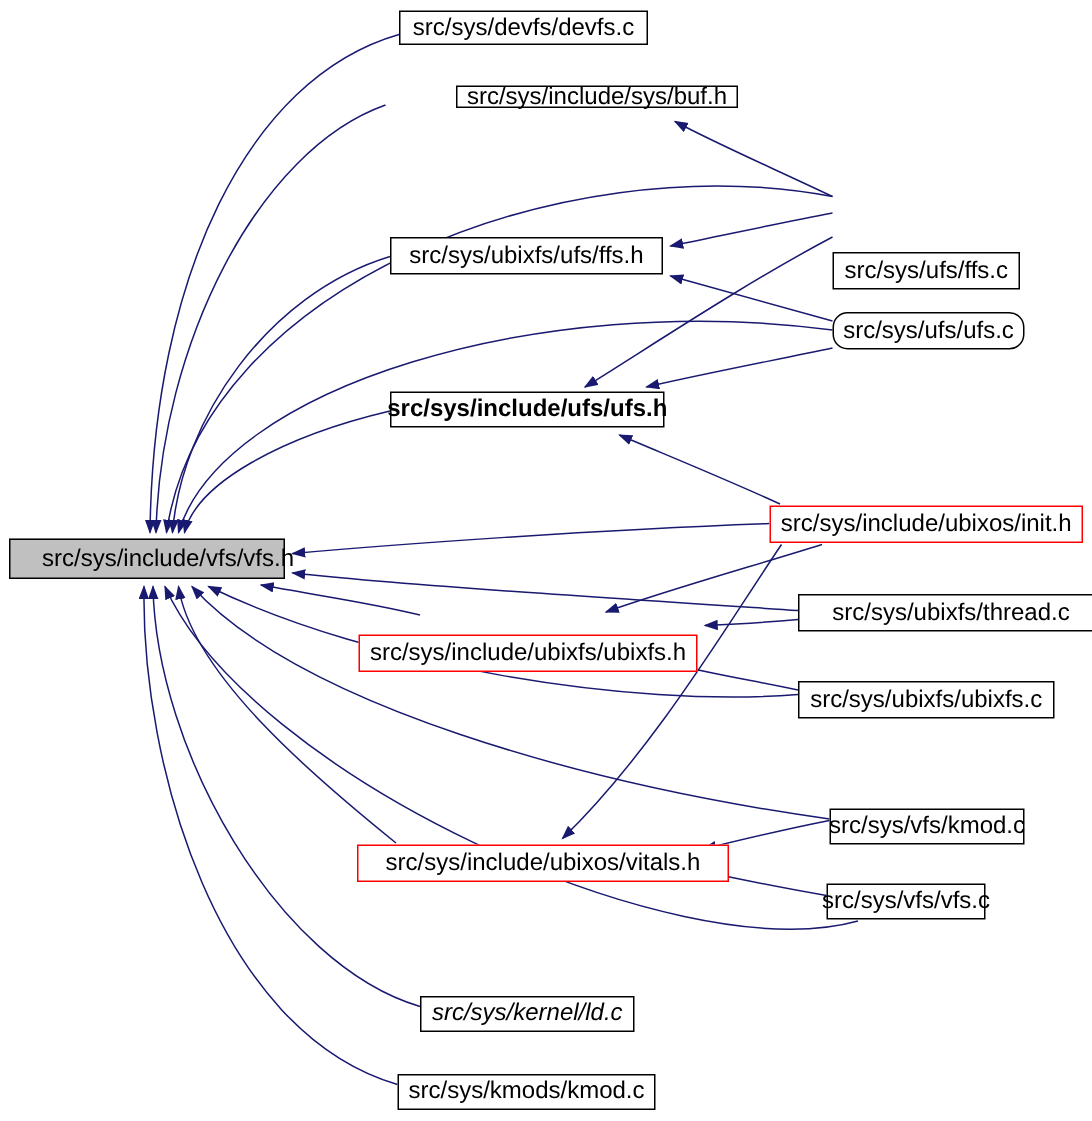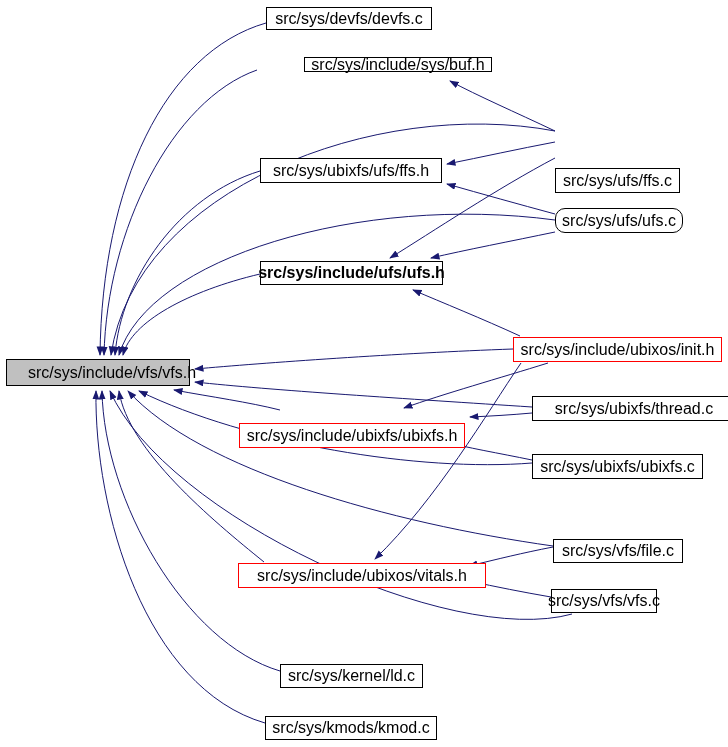--- a/index.html
+++ b/index.html
@@ -94,19 +94,19 @@
       <div class="node normal" style="left: 257px; top: 57px; width: 188px; height: 15px; margin-left: 47px;">src/sys/include/sys/buf.h</div>
       <div class="node normal" style="left: 555px; top: 132px; width: 125px; height: 25px; margin-top: 36px;">src/sys/ufs/ffs.c</div>
       <div class="node normal" style="left: 260px; top: 158px; width: 182px; height: 25px;">src/sys/ubixfs/ufs/ffs.h</div>
       <div class="node normal" style="left: 555px; top: 208px; width: 128px; height: 25px; border-radius: 10px;">src/sys/ufs/ufs.c</div>
       <div class="node normal" style="left: 260px; top: 261px; width: 183px; height: 24px; font-weight: bold;">src/sys/include/ufs/ufs.h</div>
       <div class="node truncated" style="left: 513px; top: 337px; width: 209px; height: 25px;">src/sys/include/ubixos/init.h</div>
       <div class="node root" style="left: 6px; top: 359px; width: 184px; height: 27px;">src/sys/include/vfs/vfs.h</div>
       <div class="node normal" style="left: 532px; top: 396px; width: 204px; height: 25px;">src/sys/ubixfs/thread.c</div>
       <div class="node truncated" style="left: 239px; top: 411px; width: 226px; height: 25px; margin-top: 12px;">src/sys/include/ubixfs/ubixfs.h</div>
       <div class="node normal" style="left: 532px; top: 454px; width: 171px; height: 25px;">src/sys/ubixfs/ubixfs.c</div>
-      <div class="node normal" style="left: 553px; top: 539px; width: 130px; height: 24px;">src/sys/vfs/file.c</div>
+      <div class="node normal" style="left: 553px; top: 539px; width: 130px; height: 24px;">src/sys/vfs/kmod.c</div>
       <div class="node truncated" style="left: 238px; top: 563px; width: 248px; height: 25px;">src/sys/include/ubixos/vitals.h</div>
       <div class="node normal" style="left: 551px; top: 589px; width: 106px; height: 24px;">src/sys/vfs/vfs.c</div>
-      <div class="node normal" style="left: 280px; top: 664px; width: 143px; height: 24px;">src/sys/kernel/ld.c</div>
+      <div class="node normal" style="left: 280px; top: 664px; width: 143px; height: 24px; font-style: italic;">src/sys/kernel/ld.c</div>
       <div class="node normal" style="left: 265px; top: 716px; width: 172px; height: 24px;">src/sys/kmods/kmod.c</div>
     </div>
 </div>
 
 </body></html>

